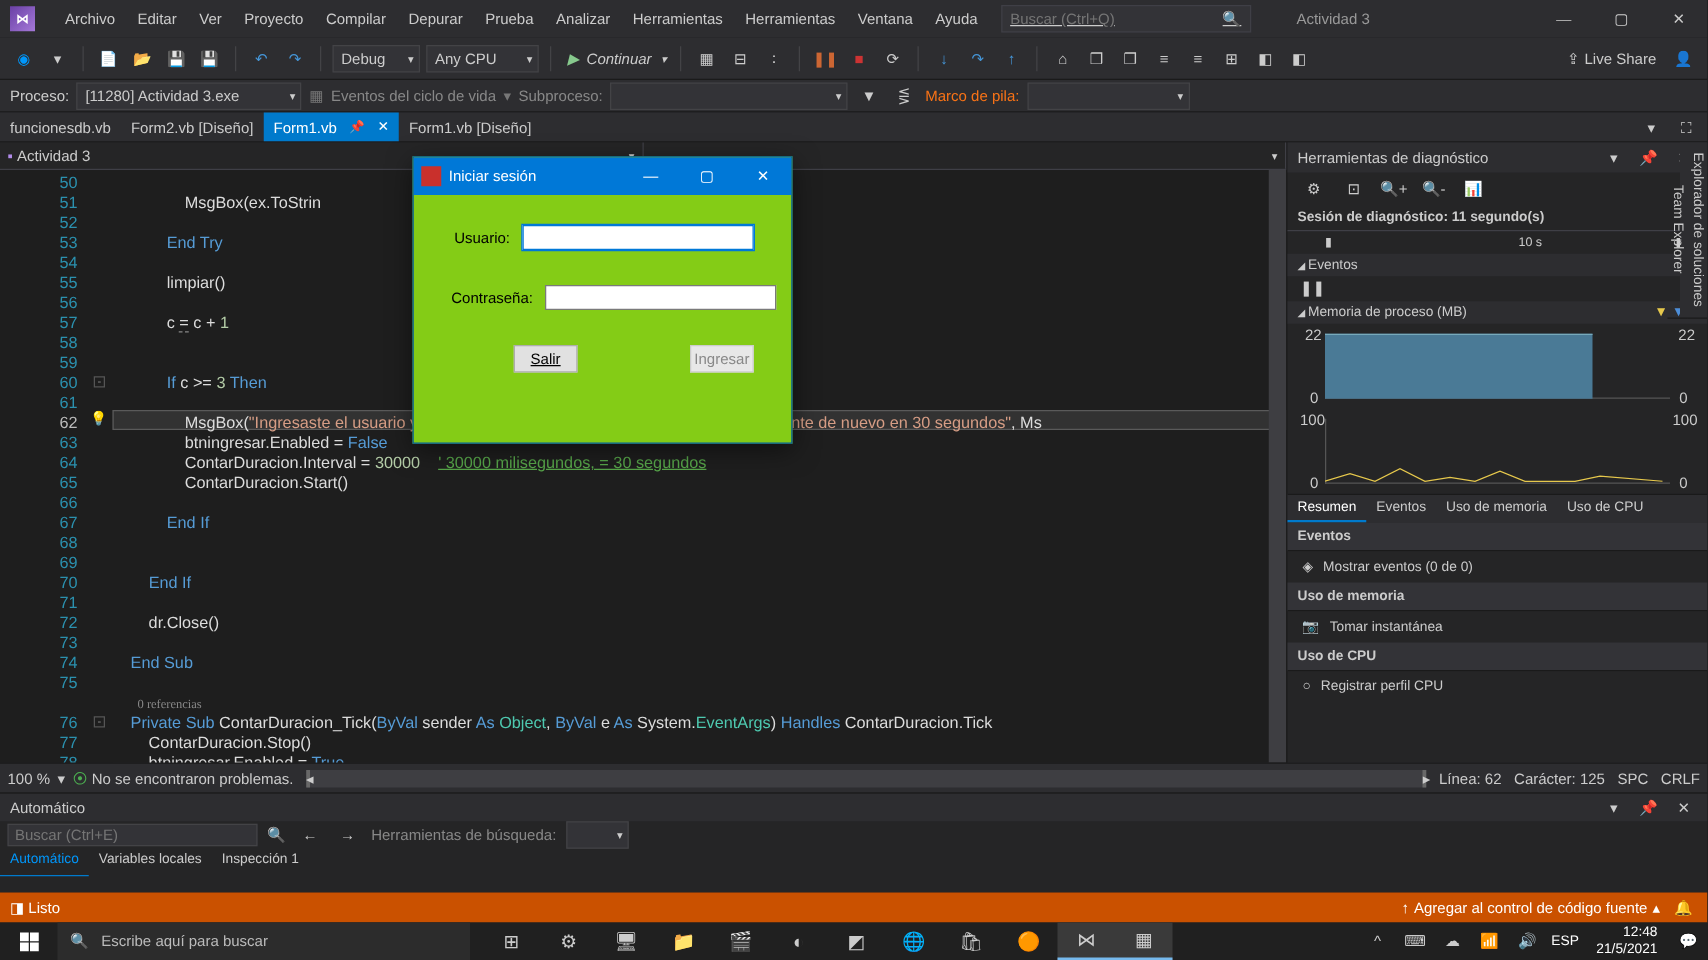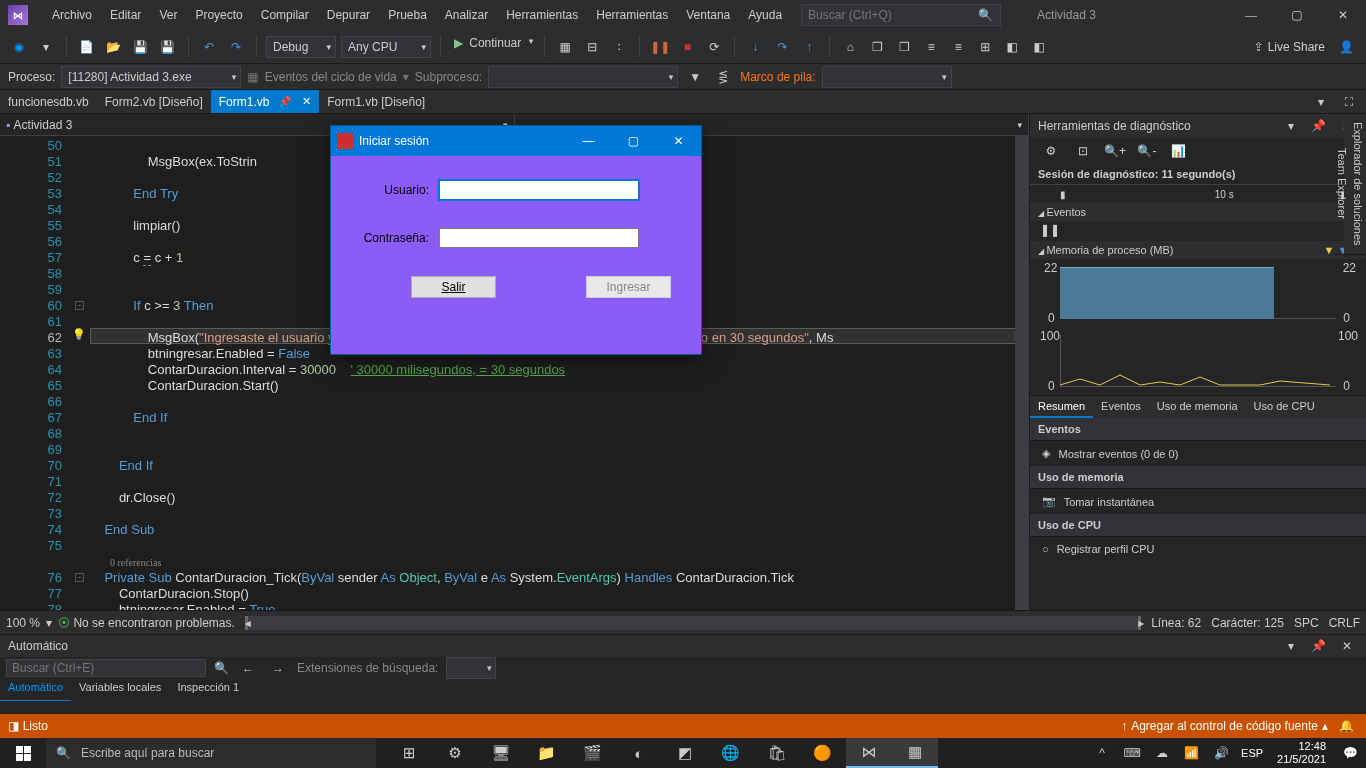--- a/index.html
+++ b/index.html
@@ -1,28 +1,28 @@
 <!DOCTYPE html>
 <html><head>
 <meta charset="utf-8">
 <style>
 * { margin:0; padding:0; box-sizing:border-box; font-family:"Segoe UI",Arial,sans-serif; user-select:none; }
 body { width:1366px; height:768px; background:#1f1f1f; color:#ccc; font-size:12px; overflow:hidden; position:relative; }
 .titlebar { height:30px; background:#2d2d30; display:flex; align-items:center; padding-left:8px; }
 .vs-logo { width:20px; height:20px; background:linear-gradient(135deg,#6a40a6 0,#a579d8); margin-right:15px; display:flex; align-items:center; justify-content:center; color:#fff; font-weight:bold; font-size:10px; }
 .menu-item { padding:0 9px; height:30px; display:flex; align-items:center; cursor:pointer; color:#ccc; }
-.search-box { margin-left:10px; width:200px; height:22px; border:1px solid #3f3f46; background:#333337; display:flex; align-items:center; padding:0 6px; }
+.search-box { margin-left:10px; width:200px; height:22px; border:1px solid #3f3f46; background:#333337; display:flex; align-items:center; padding:0 6px;text-decoration:underline; }
 .search-box input { background:transparent; border:none; outline:none; color:#999; width:170px; font-size:12px; }
 .win-controls { margin-left:auto; display:flex; }
 .win-btn { width:46px; height:30px; display:flex; align-items:center; justify-content:center; color:#ccc; cursor:pointer; font-family:"Segoe UI Symbol"; }
 .toolbar { height:34px; background:#2d2d30; display:flex; align-items:center; padding:0 8px; gap:5px; border-bottom:1px solid #1a1a1a; }
 .tbtn { width:22px; height:22px; display:flex; align-items:center; justify-content:center; cursor:pointer; color:#ccc; font-size:12px; }
 .dropdown { height:22px; border:1px solid #434346; background:#333337; display:flex; align-items:center; padding:0 18px 0 6px; font-size:12px; position:relative; cursor:pointer; }
 .dropdown::after { content:"▾"; position:absolute; right:4px; font-size:9px; }
-.continue-btn { display:flex; align-items:flex-start; gap:4px; padding:0 14px 0 4px; height:22px; cursor:pointer; position:relative; }
+.continue-btn { display:flex; align-items:center; gap:4px; padding:0 14px 0 4px; height:22px; cursor:pointer; position:relative;font-style:italic; }
 .continue-btn::before { content:"▶"; color:#87c98d; margin-right:2px; }
 .continue-btn::after { content:"▾"; position:absolute; right:2px; font-size:9px; }
 .sep { width:1px; height:20px; background:#434346; margin:0 4px; }
 .live-share { margin-left:auto; display:flex; align-items:center; gap:4px; padding:0 6px; cursor:pointer; }
 .debug-bar { height:26px; background:#2d2d30; display:flex; align-items:center; padding:0 8px; font-size:12px; gap:6px; border-bottom:1px solid #1a1a1a; }
 .tabs-row { height:24px; background:#2d2d30; display:flex; align-items:stretch; border-bottom:1px solid #1a1a1a; }
 .tab { padding:0 8px; display:flex; align-items:center; gap:6px; cursor:pointer; color:#ccc; font-size:12px; position:relative; }
 .tab.active { background:#007acc; color:#fff; }
 .tab .pin { font-size:10px; margin-left:4px; }
 .tab .x { margin-left:4px; font-size:11px; }
@@ -76,21 +76,21 @@
 .start { width:46px; height:30px; display:flex; align-items:center; justify-content:center; cursor:pointer; }
 .start-grid { display:grid; grid-template-columns:7px 7px; grid-template-rows:7px 7px; gap:1px; }
 .start-grid span { background:#fff; }
 .tb-search { width:330px; height:30px; background:#2c2c2c; display:flex; align-items:center; padding:0 10px; gap:10px; color:#bbb; }
 .tb-icons { display:flex; align-items:center; margin-left:10px; }
 .tb-icon { width:46px; height:30px; display:flex; align-items:center; justify-content:center; cursor:pointer; font-size:15px; }
 .tb-icon.active { border-bottom:2px solid #76b9ed; background:#3a3a3a; }
 .tray { margin-left:auto; display:flex; align-items:center; padding:0 4px; gap:8px; font-size:11px; color:#fff; }
 .clock { text-align:right; line-height:13px; font-size:11px; padding:0 6px; }
 
-.login-dlg { position:absolute; left:330px; top:125px; width:372px; height:230px; background:#8b5cf6; border:1px solid #005a9e; box-shadow:0 5px 20px rgba(0,0,0,.5); z-index:50; }
+.login-dlg { position:absolute; left:330px; top:125px; width:304px; height:230px; background:#84cc16; border:1px solid #005a9e; box-shadow:0 5px 20px rgba(0,0,0,.5); z-index:50; }
 .login-tb { height:30px; background:#0078d7; display:flex; align-items:center; padding-left:6px; color:#fff; }
 .login-tb .ico { width:16px; height:16px; background:#c9302c; margin-right:6px; display:inline-block; }
 .login-tb-ctrl { margin-left:auto; display:flex; }
 .login-tb-btn { width:45px; height:30px; display:flex; align-items:center; justify-content:center; color:#fff; cursor:pointer; }
 .login-body { padding:24px 30px 16px; color:#000; font-size:12px; }
 .login-row { display:flex; align-items:center; margin-bottom:28px; gap:10px; }
 .login-row label { width:68px; text-align:right; }
 .login-row input { width:200px; height:20px; border:1px solid #7a7a7a; padding:0 3px; outline:none; }
 .login-row input.focus { border:1px solid #0078d7; box-shadow:0 0 0 1px #0078d7; }
 .login-btns { display:flex; gap:90px; margin-left:50px; margin-top:10px; }
@@ -335,21 +335,21 @@
       <span class="tbtn">▾</span>
       <span class="tbtn">📌</span>
       <span class="tbtn">✕</span>
     </span>
   </div>
   <div class="bp-search">
     <input placeholder="Buscar (Ctrl+E)" style="">
     <span>🔍</span>
     <span class="tbtn">←</span>
     <span class="tbtn">→</span>
-    <span style="color:#888;">Extensiones de búsqueda:</span>
+    <span style="color:#888;">Herramientas de búsqueda:</span>
     <div class="dropdown" style="width:50px;"></div>
   </div>
   <div class="bp-tabs" id="bp-tabs-host">
       <div class="bp-tab active">Automático</div>
       <div class="bp-tab">Variables locales</div>
       <div class="bp-tab">Inspección 1</div>
     </div>
 </div>
 
 <div class="vs-status">

